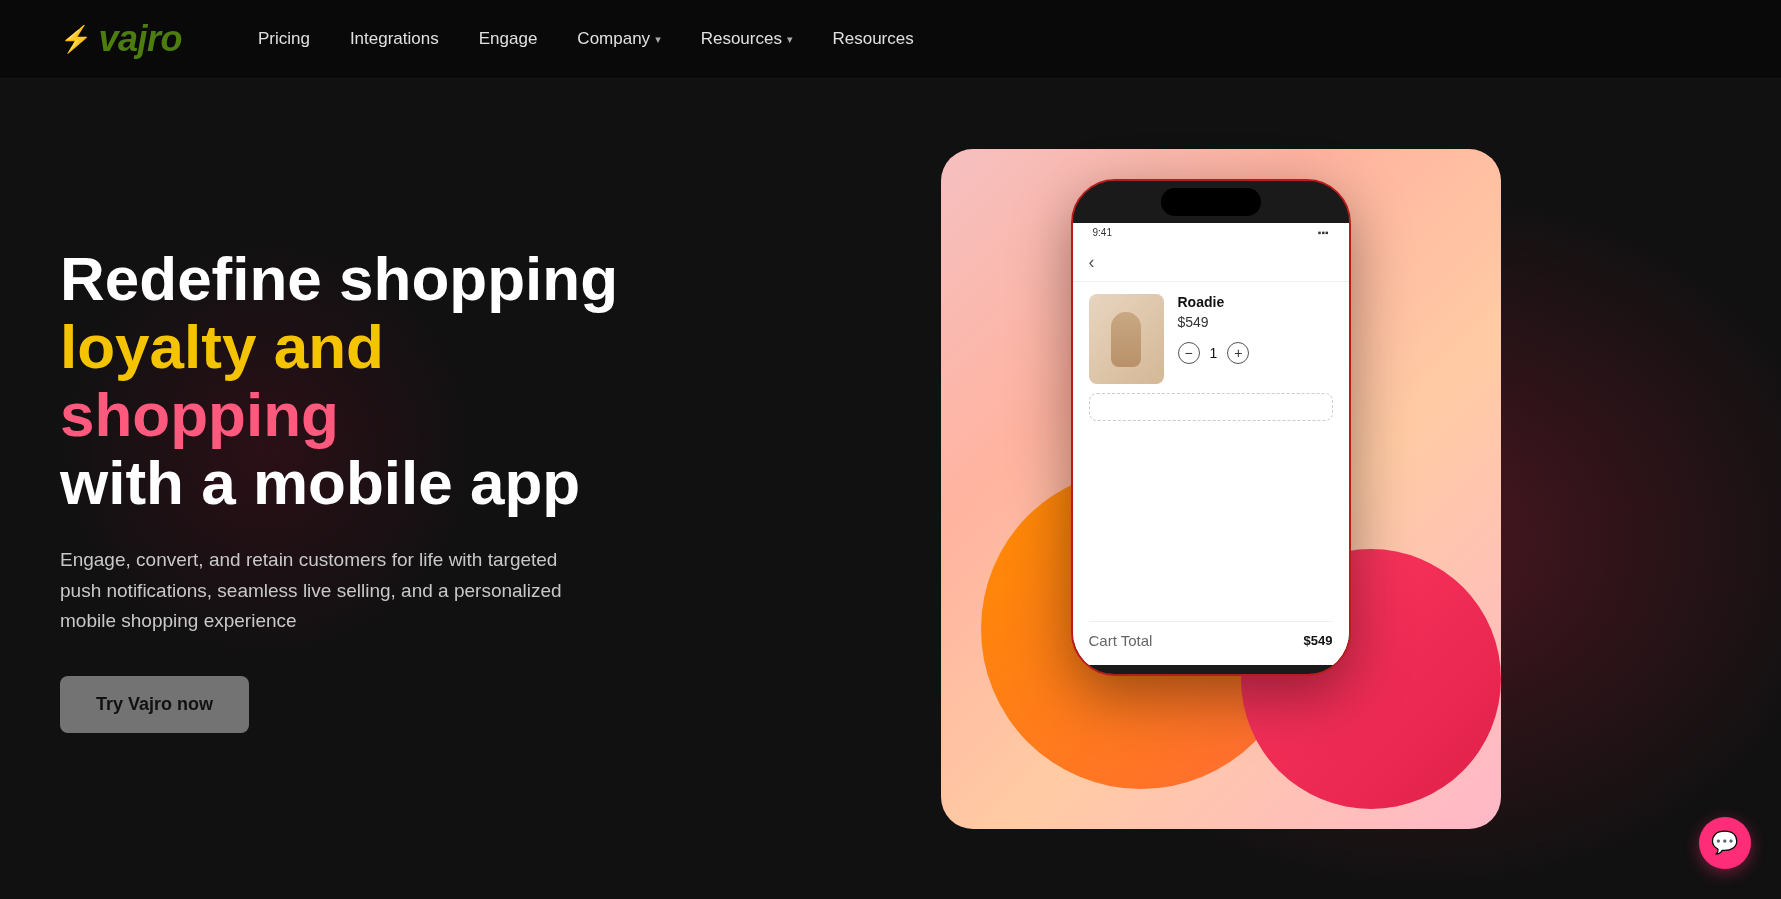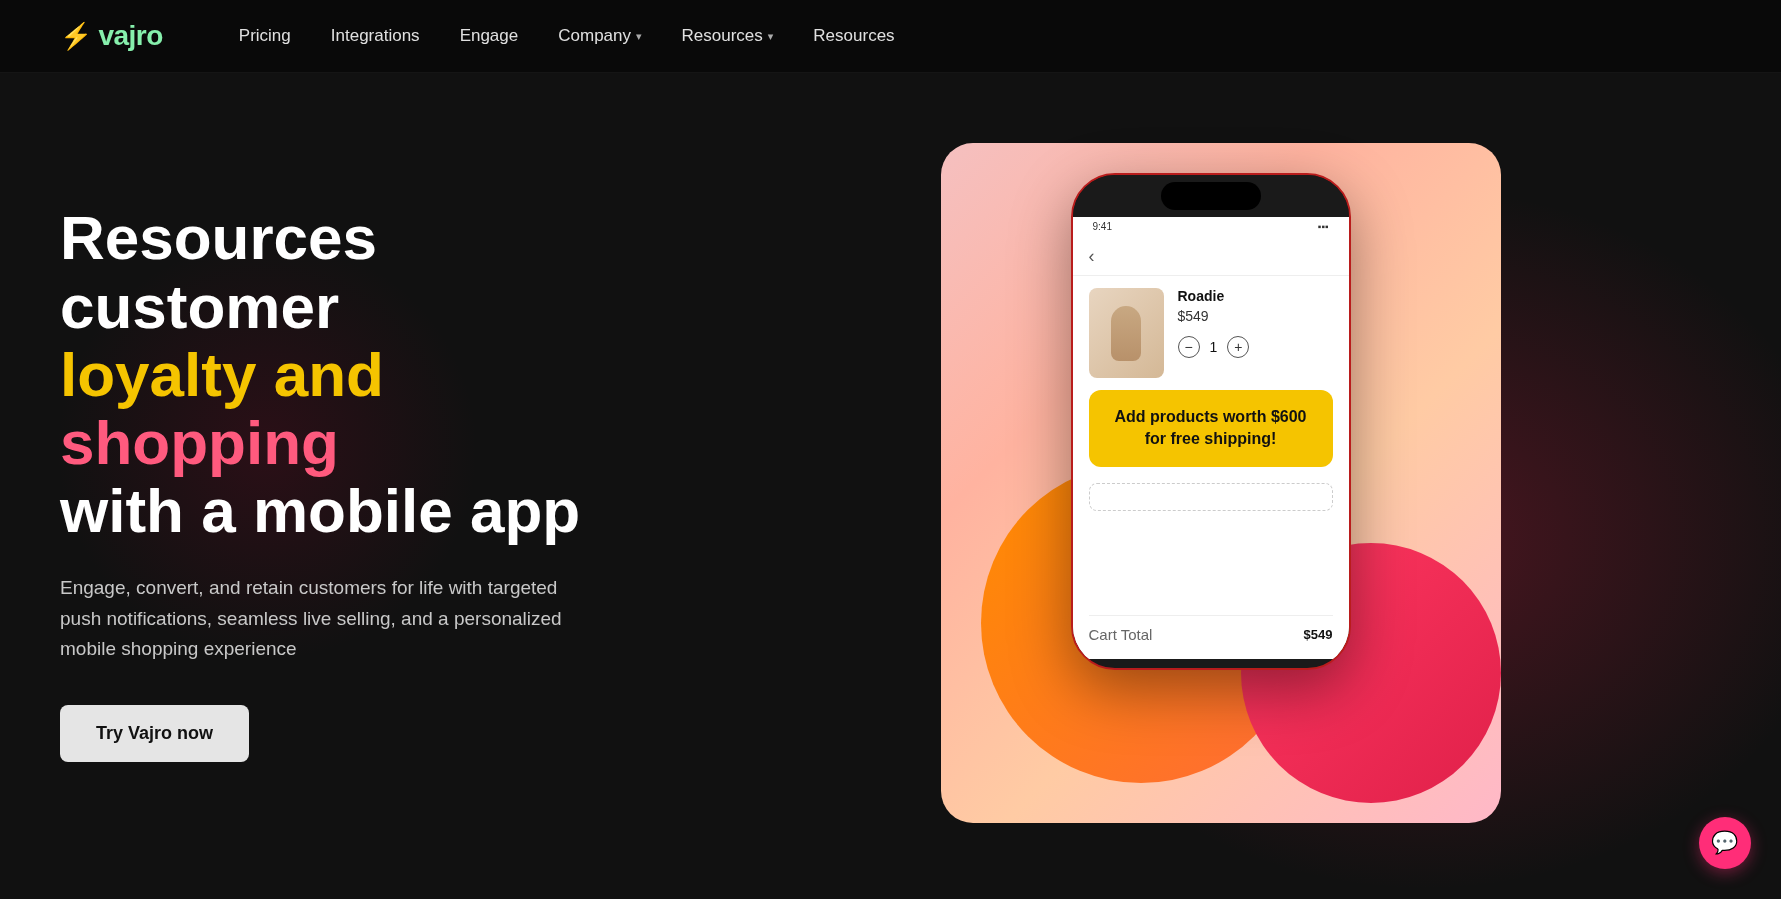--- a/index.html
+++ b/index.html
@@ -45,24 +45,25 @@
     }
 
     .logo-icon {
       color: #ff2d78;
       font-size: 26px;
       font-weight: 900;
       line-height: 1;
     }
 
     .logo-text {
-      font-size: 28px;
+      font-size: 36px;
       font-weight: 800;
-      color: #86efac;
+      color: #4d7c0f;
       letter-spacing: -0.5px;
+      font-style: italic;
     }
 
     .nav-links {
       display: flex;
       align-items: center;
       gap: 8px;
       flex: 1;
     }
 
     .nav-link {
@@ -128,21 +129,21 @@
 
     .hero-subtitle {
       font-size: 19px;
       color: #c8c8c8;
       line-height: 1.6;
       margin-bottom: 40px;
       max-width: 520px;
     }
 
     .try-btn {
-      background: #e5e5e5;
+      background: #737373;
       color: #111;
       border: none;
       border-radius: 8px;
       padding: 18px 36px;
       font-size: 18px;
       font-weight: 700;
       cursor: pointer;
     }
 
     
@@ -254,21 +255,21 @@
       color: #555;
       margin-right: 10px;
     }
 
     .phone-screen-content {
       flex: 1;
       padding: 12px 16px;
       background: #fff;
       display: flex;
       flex-direction: column;
-      gap: 12px;
+      gap: 5px;
     }
 
     .product-row {
       display: flex;
       gap: 14px;
       align-items: flex-start;
     }
 
     .product-image {
       width: 75px;
@@ -426,21 +427,21 @@
     <a class="nav-link">
       <span>Resources</span>
     </a>
   </div>
 
 </nav>
 
 <section class="hero">
   <div class="hero-left">
     <h1 class="hero-title">
-      <span class="line-white">Resources customer</span>
+      <span class="line-white">Redefine shopping</span>
       <span class="line-colored">
         <span class="word-loyalty">loyalty</span>
         <span class="word-and"> and </span>
         <span class="word-retention">shopping</span>
       </span>
       <span class="line-white">with a mobile app</span>
     </h1>
     <p class="hero-subtitle">Engage, convert, and retain customers for life with targeted push notifications, seamless live selling, and a personalized mobile shopping experience</p>
     <button class="try-btn">Try Vajro now</button>
   </div>
@@ -472,23 +473,20 @@
                 <div class="product-name">Roadie</div>
                 <div class="product-price">$549</div>
                 <div class="quantity-control">
                   <button class="qty-btn">−</button>
                   <span class="qty-num">1</span>
                   <button class="qty-btn">+</button>
                 </div>
               </div>
             </div>
 
-            <div class="upsell-banner">
-              <span class="upsell-text">Add products worth $600 for free shipping!</span>
-            </div>
 
             <div class="coupon-area"></div>
 
             <div class="cart-total-row">
               <span class="cart-label">Cart Total</span>
               <span class="cart-amount">$549</span>
             </div>
           </div>
         </div>
       </div>

